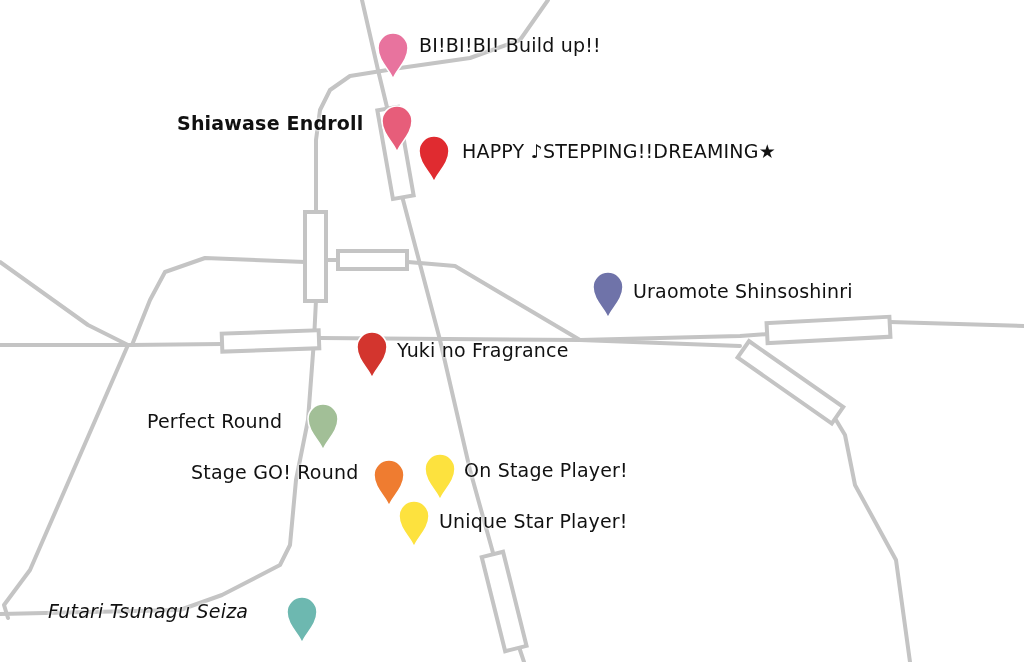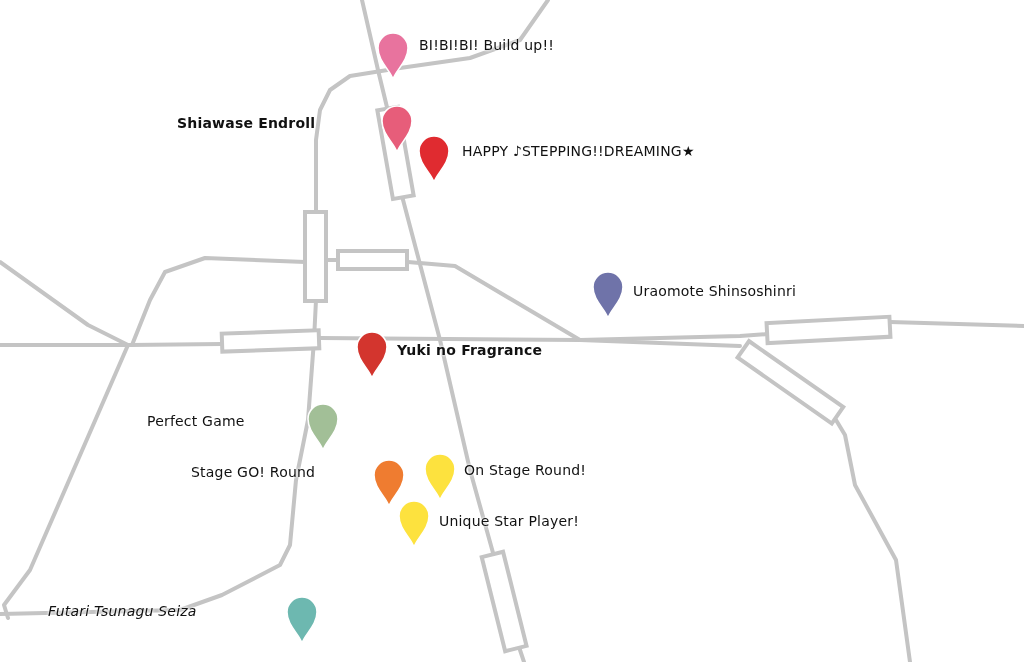--- a/index.html
+++ b/index.html
@@ -2,21 +2,21 @@
 <html><head>
 <meta charset="utf-8">
 <style>
   html, body { margin:0; padding:0; background:#ffffff; }
   body { width:1024px; height:662px; overflow:hidden; position:relative; font-family:"DejaVu Sans", sans-serif; }
   #map { position:absolute; left:0; top:0; width:1024px; height:662px; }
   .rail { fill:none; stroke:#c4c4c4; stroke-width:4; stroke-linejoin:round; stroke-linecap:round; }
   .station { fill:#ffffff; stroke:#c4c4c4; stroke-width:4; }
   .pin { position:absolute; width:38px; height:50px; cursor:pointer; }
   .pin svg { width:38px; height:50px; display:block; }
-  .label { position:absolute; font-size:14px; color:#111111; white-space:nowrap; line-height:22px; letter-spacing:0.2px; text-shadow:0 0 3px #fff, 0 0 3px #fff; }
+  .label { position:absolute; font-size:19px; color:#111111; white-space:nowrap; line-height:22px; letter-spacing:0.2px; text-shadow:0 0 3px #fff, 0 0 3px #fff; }
 </style>
 </head>
 <body>
 
 <svg id="map" viewBox="0 0 1024 662" xmlns="http://www.w3.org/2000/svg">
 
   <g>
 
     <polyline class="rail" points="362,0 378,70 392,128 402,196 440,340 470,470 495,560 520,650 524,662"></polyline>
 
@@ -73,39 +73,39 @@
       <svg viewBox="0 0 38 50">
         <path d="M19 49 C16 40 4 31 4 18 A15 15 0 0 1 34 18 C34 31 22 40 19 49 Z" fill="#6f73a9" stroke="#ffffff" stroke-width="1.5"></path>
       </svg>
     </div>
     <div class="label" style="left: 633px; top: 280px;">Uraomote Shinsoshinri</div>
     <div class="pin" style="left: 353px; top: 329px;">
       <svg viewBox="0 0 38 50">
         <path d="M19 49 C16 40 4 31 4 18 A15 15 0 0 1 34 18 C34 31 22 40 19 49 Z" fill="#d3352e" stroke="#ffffff" stroke-width="1.5"></path>
       </svg>
     </div>
-    <div class="label" style="left: 397px; top: 339px; font-weight: bold;">Yuki no Fragrance</div>
+    <div class="label" style="left: 397px; top: 339px;">Yuki no Fragrance</div>
     <div class="pin" style="left: 304px; top: 401px;">
       <svg viewBox="0 0 38 50">
         <path d="M19 49 C16 40 4 31 4 18 A15 15 0 0 1 34 18 C34 31 22 40 19 49 Z" fill="#a2bf97" stroke="#ffffff" stroke-width="1.5"></path>
       </svg>
     </div>
-    <div class="label" style="left: 147px; top: 410px;">Perfect Game</div>
+    <div class="label" style="left: 147px; top: 410px;">Perfect Round</div>
     <div class="pin" style="left: 370px; top: 457px;">
       <svg viewBox="0 0 38 50">
         <path d="M19 49 C16 40 4 31 4 18 A15 15 0 0 1 34 18 C34 31 22 40 19 49 Z" fill="#ef7c30" stroke="#ffffff" stroke-width="1.5"></path>
       </svg>
     </div>
     <div class="label" style="left: 191px; top: 461px;">Stage GO! Round</div>
     <div class="pin" style="left: 421px; top: 451px;">
       <svg viewBox="0 0 38 50">
         <path d="M19 49 C16 40 4 31 4 18 A15 15 0 0 1 34 18 C34 31 22 40 19 49 Z" fill="#fde23e" stroke="#ffffff" stroke-width="1.5"></path>
       </svg>
     </div>
-    <div class="label" style="left: 464px; top: 459px;">On Stage Round!</div>
+    <div class="label" style="left: 464px; top: 459px;">On Stage Player!</div>
     <div class="pin" style="left: 395px; top: 498px;">
       <svg viewBox="0 0 38 50">
         <path d="M19 49 C16 40 4 31 4 18 A15 15 0 0 1 34 18 C34 31 22 40 19 49 Z" fill="#fde23e" stroke="#ffffff" stroke-width="1.5"></path>
       </svg>
     </div>
     <div class="label" style="left: 439px; top: 510px;">Unique Star Player!</div>
     <div class="pin" style="left: 283px; top: 594px;">
       <svg viewBox="0 0 38 50">
         <path d="M19 49 C16 40 4 31 4 18 A15 15 0 0 1 34 18 C34 31 22 40 19 49 Z" fill="#6db8b0" stroke="#ffffff" stroke-width="1.5"></path>
       </svg>

